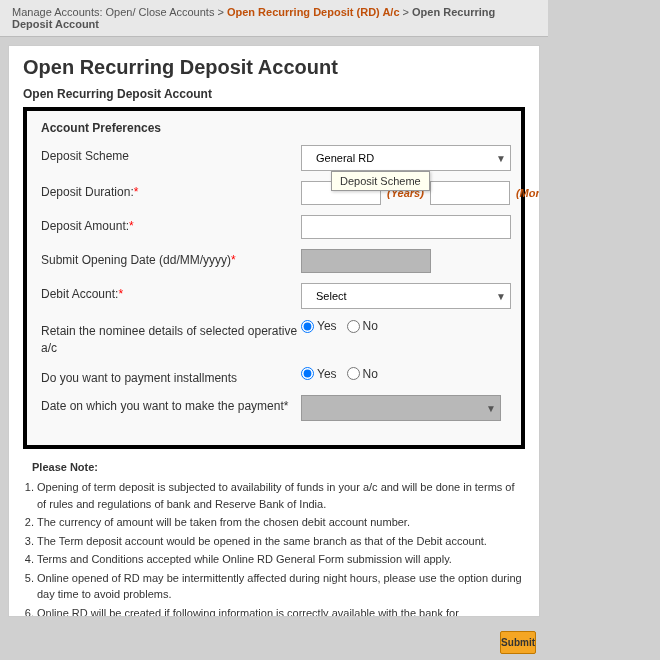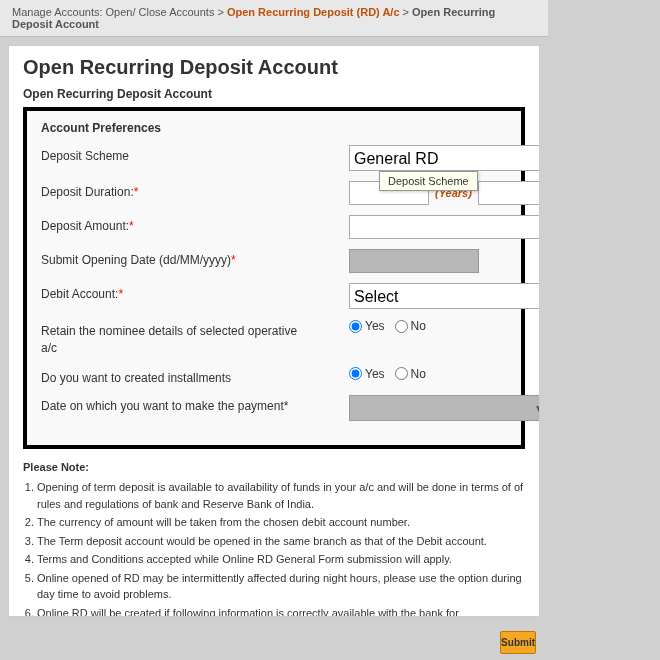--- a/index.html
+++ b/index.html
@@ -59,21 +59,20 @@
       font-size: 12px;
       font-weight: bold;
       color: #333;
       margin-bottom: 10px;
     }
     .form-row {
       display: flex;
       align-items: flex-start;
       margin-bottom: 10px;
       position: relative;
-      gap: 48px;
     }
     .form-label {
       width: 260px;
       font-size: 12px;
       color: #333;
       padding-top: 4px;
       flex-shrink: 0;
     }
     .form-label .required {
       color: red;
@@ -88,22 +87,22 @@
       height: 24px;
       border: 1px solid #aaa;
       padding: 2px 6px;
       font-size: 12px;
       background: #fff;
       width: 200px;
     }
     .form-select {
       height: 26px;
       border: 1px solid #aaa;
-      padding: 2px 4px;
-      font-size: 16px;
+      padding: 2px 14px;
+      font-size: 11px;
       background: #fff;
       width: 210px;
       appearance: none;
       -webkit-appearance: none;
       padding-right: 20px;
     }
     .select-wrapper {
       position: relative;
       display: inline-block;
     }
@@ -157,20 +156,21 @@
     }
     .please-note {
       font-size: 11px;
       color: #333;
       margin-top: 8px;
       line-height: 1.5;
     }
     .please-note .note-title {
       font-weight: bold;
       margin-bottom: 4px;
+      margin-left: 9px;
     }
     .please-note ol {
       margin-left: 14px;
     }
     .please-note li {
       margin-bottom: 2px;
     }
     .bottom-bar {
       display: flex;
       justify-content: flex-end;
@@ -285,21 +285,21 @@
             </label>
             <label class="radio-label">
               <input type="radio" name="retain_nominee" style="">
               <span>No</span>
             </label>
           </div>
         </div>
       </div>
 
       <div class="form-row">
-        <div class="form-label">Do you want to created installments</div>
+        <div class="form-label">Do you want to payment installments</div>
         <div class="form-control-area">
           <div class="radio-group">
             <label class="radio-label">
               <input type="radio" name="schedule" checked="" style="">
               <span>Yes</span>
             </label>
             <label class="radio-label">
               <input type="radio" name="schedule" style="">
               <span>No</span>
             </label>
@@ -316,21 +316,21 @@
             </select>
             <span class="select-arrow">▼</span>
           </div>
         </div>
       </div>
     </div>
 
     <div class="please-note">
       <div class="note-title">Please Note:</div>
       <ol>
-        <li>Opening of term deposit is available to availability of funds in your a/c and will be done in terms of of rules and regulations of bank and Reserve Bank of India.</li>
+        <li>Opening of term deposit is subjected to availability of funds in your a/c and will be done in terms of of rules and regulations of bank and Reserve Bank of India.</li>
         <li>The currency of amount will be taken from the chosen debit account number.</li>
         <li>The Term deposit account would be opened in the same branch as that of the Debit account.</li>
         <li>Terms and Conditions accepted while Online RD General Form submission will apply.</li>
         <li>Online opened of RD may be intermittently affected during night hours, please use the option during day time to avoid problems.</li>
         <li>
           <span>Online RD will be created if following information is correctly available with the bank for Account/Customer ID from which RD is being funded -</span>
           
         </li>
       </ol>
     </div>

